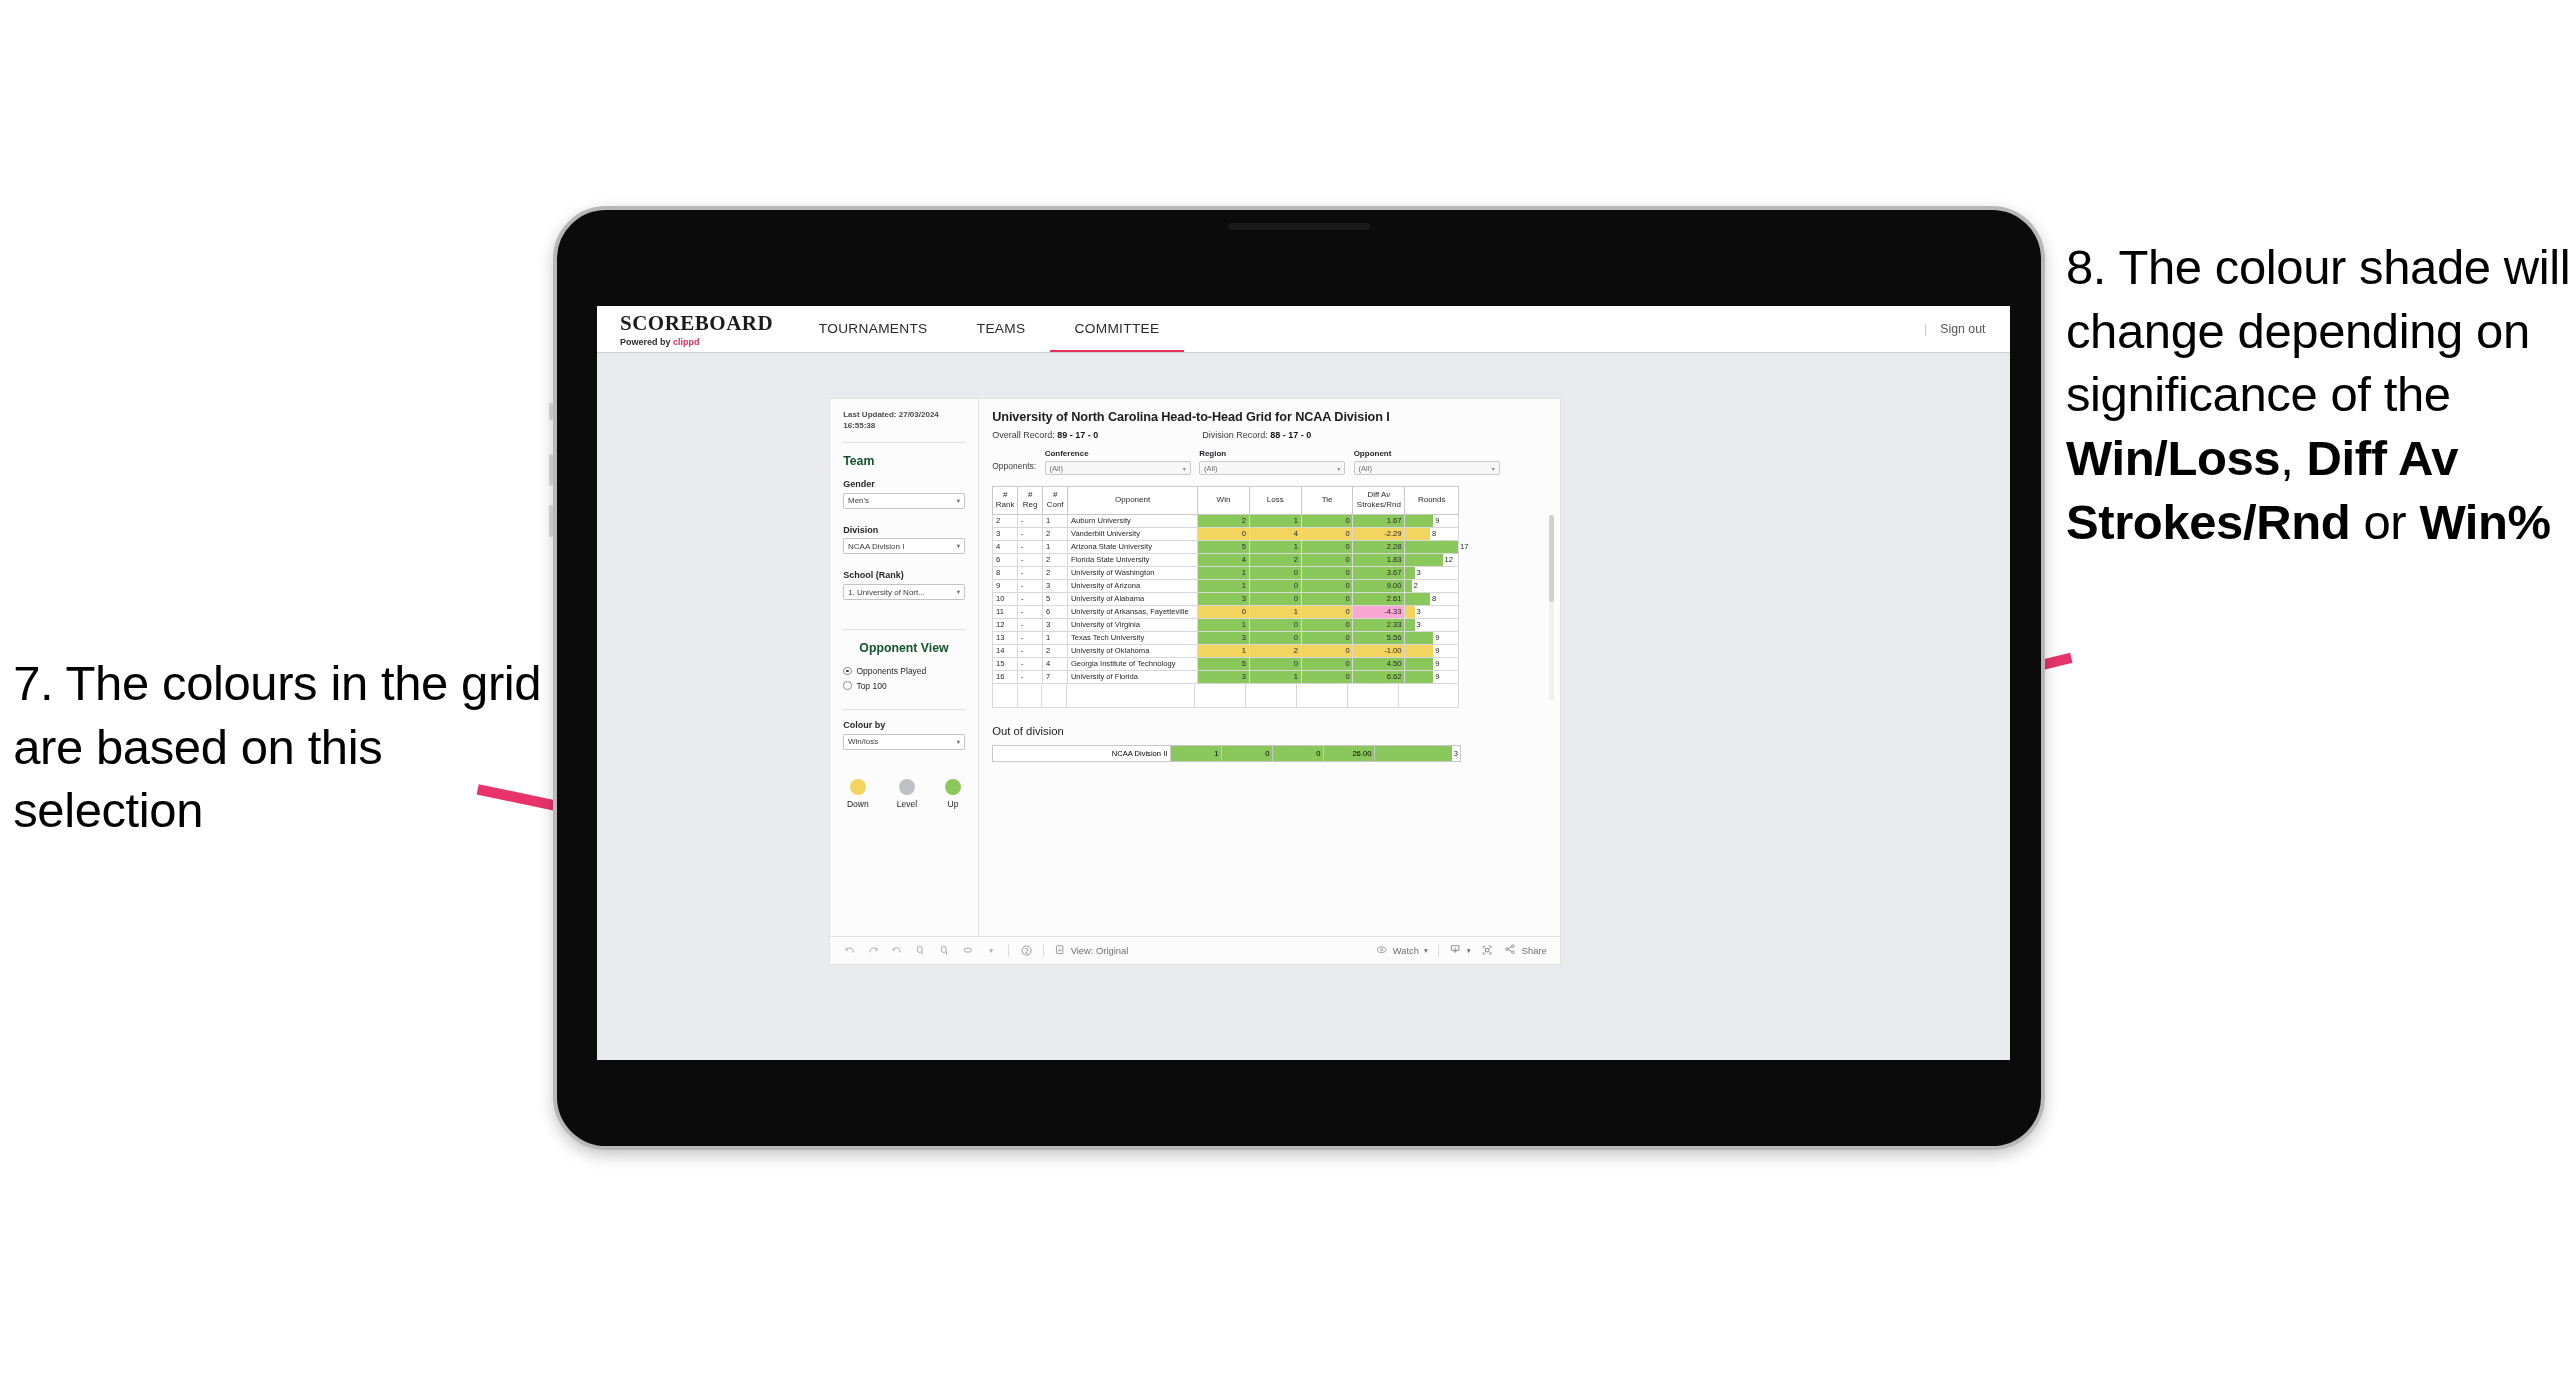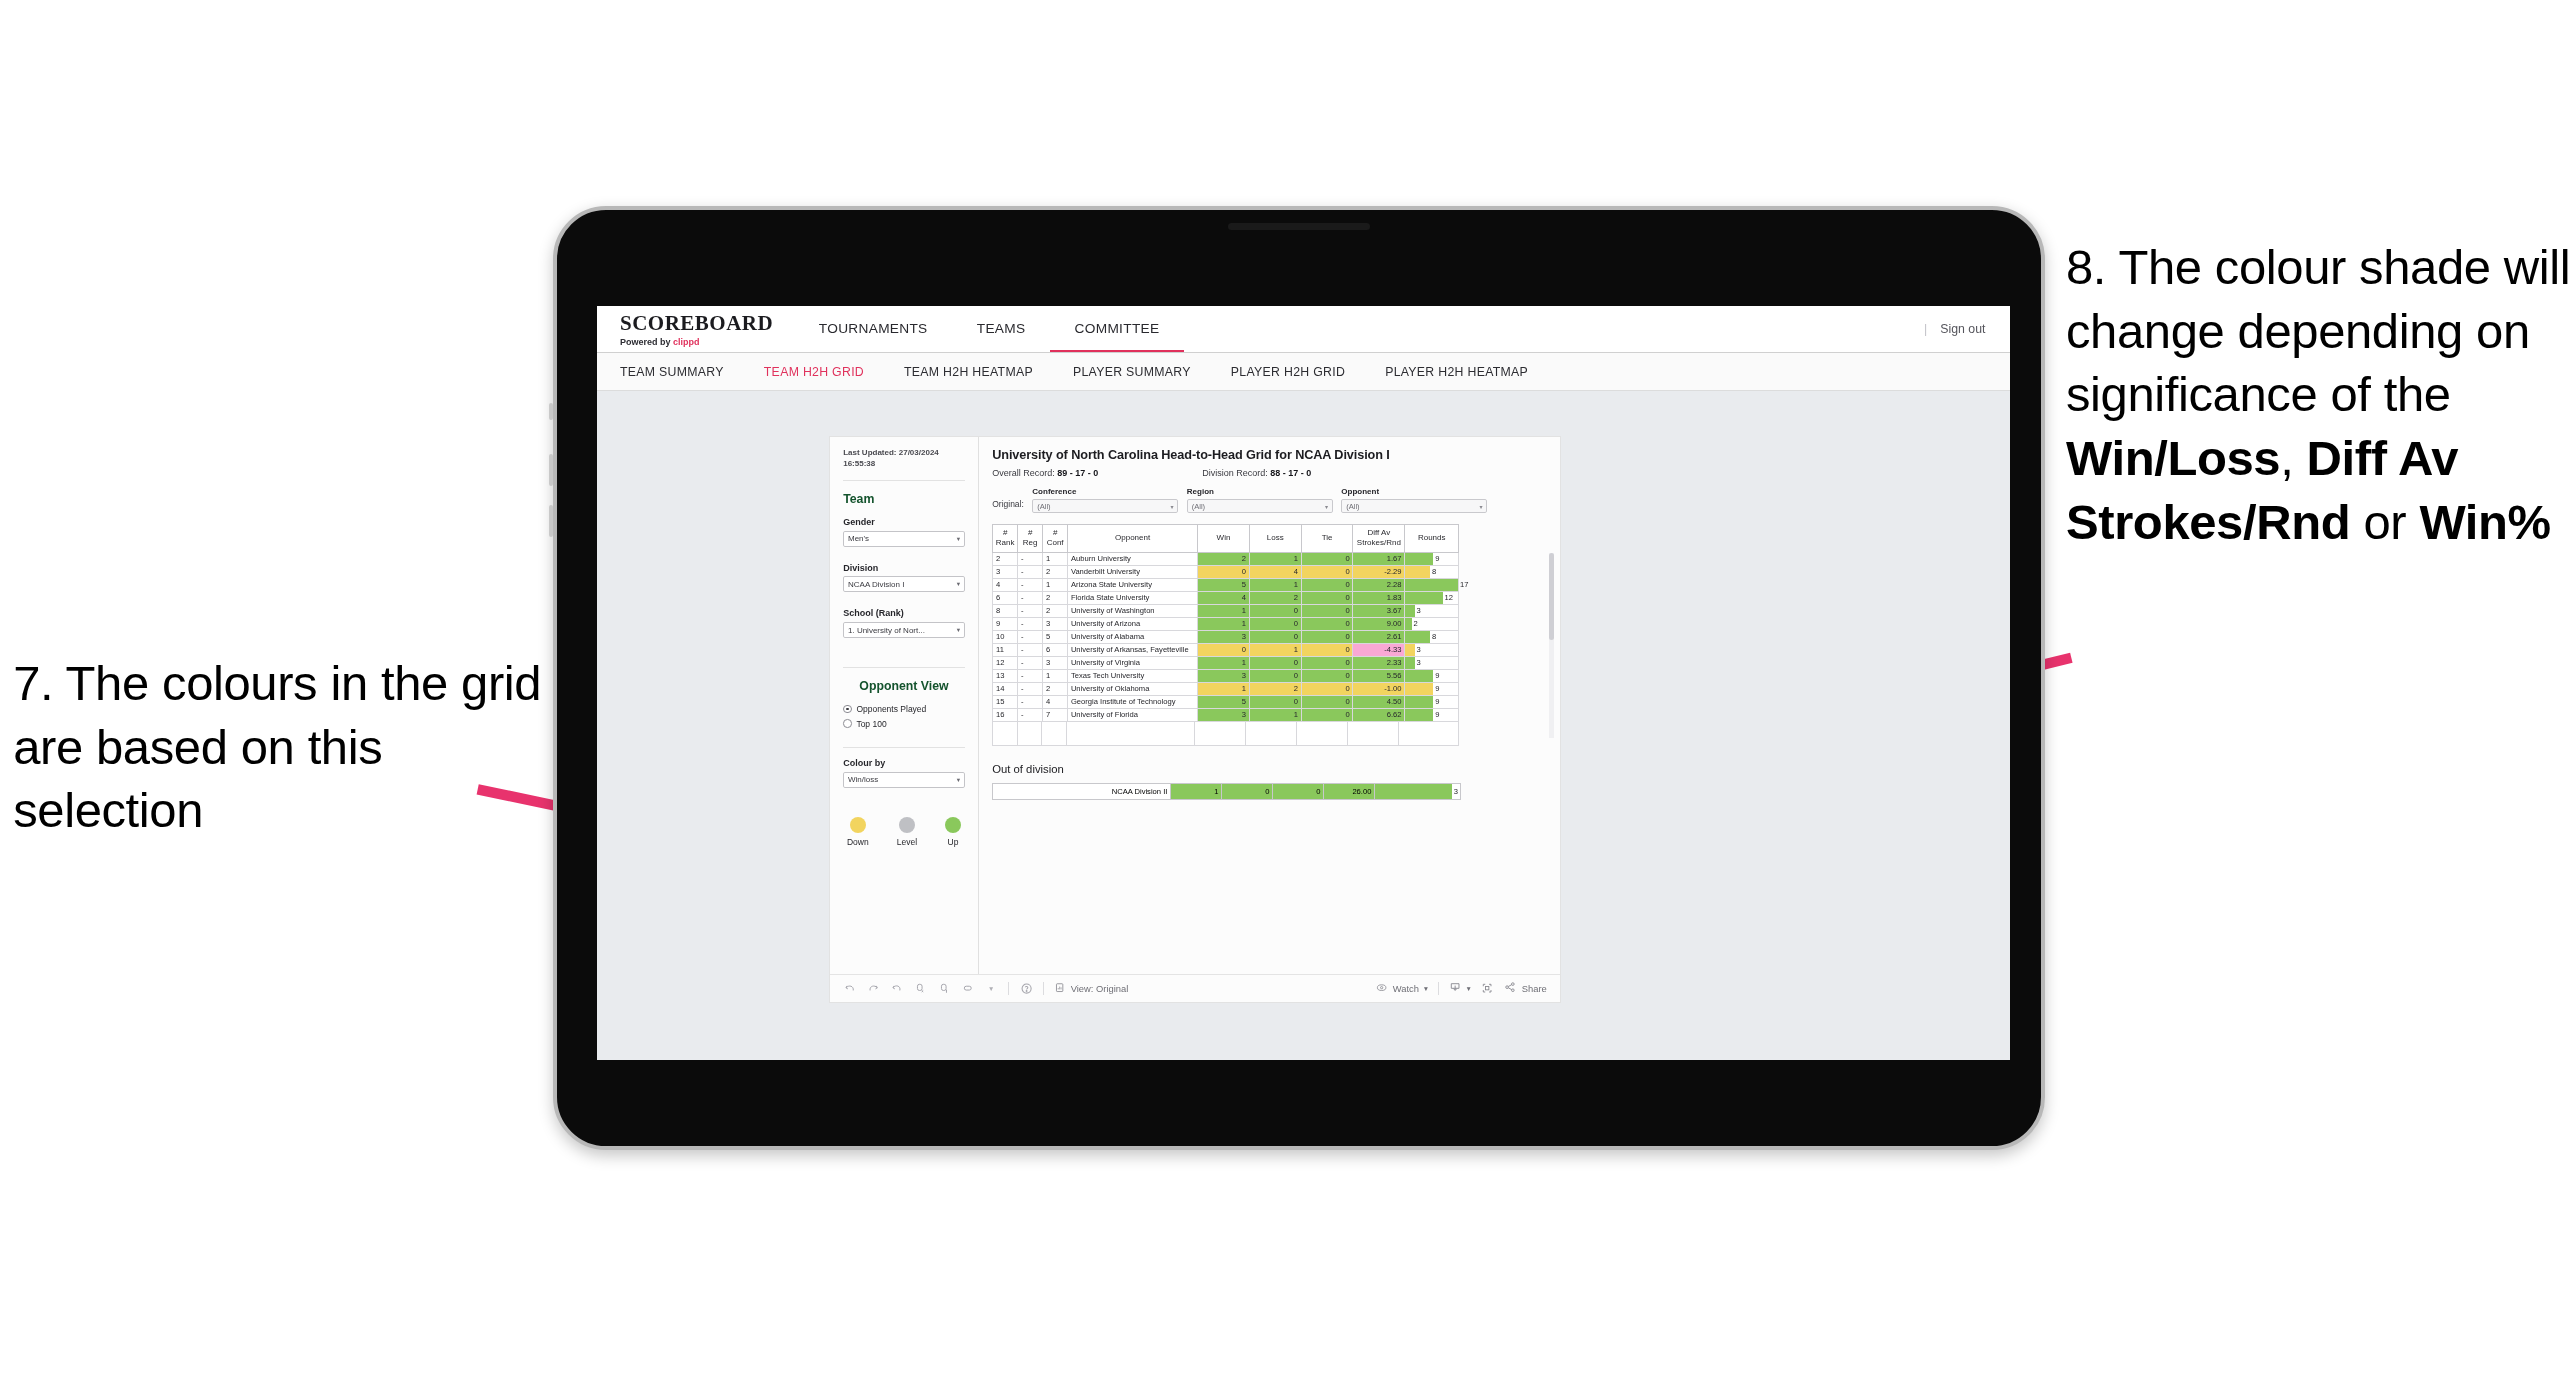--- a/index.html
+++ b/index.html
@@ -242,28 +242,20 @@
           <div class="topnav-item">TOURNAMENTS</div>
           <div class="topnav-item">TEAMS</div>
           <div class="topnav-item active">COMMITTEE</div>
         </div>
         <div class="topnav-right">
           <span class="topnav-sep">|</span>
           <span>Sign out</span>
         </div>
       </div>
 
-      <div class="subnav">
-        <div class="subnav-item">TEAM SUMMARY</div>
-        <div class="subnav-item active">TEAM H2H GRID</div>
-        <div class="subnav-item">TEAM H2H HEATMAP</div>
-        <div class="subnav-item">PLAYER SUMMARY</div>
-        <div class="subnav-item">PLAYER H2H GRID</div>
-        <div class="subnav-item">PLAYER H2H HEATMAP</div>
-      </div>
 
       <div class="workspace">
         <div class="viz">
           <div class="viz-body">
 
             <div class="ctrl">
               <div class="lastupd">Last Updated: 27/03/2024 16:55:38</div>
               <div class="hr"></div>
               <h3>Team</h3>
 
@@ -322,21 +314,21 @@
             </div>
 
             <div class="grid-area">
               <div class="viz-title">University of North Carolina Head-to-Head Grid for NCAA Division I</div>
               <div class="records">
                 <span class="r1"><span>Overall Record: </span><b>89 - 17 - 0</b></span>
                 <span><span>Division Record: </span><b>88 - 17 - 0</b></span>
               </div>
 
               <div class="filters">
-                <span class="flabel">Original:</span>
+                <span class="flabel">Opponents:</span>
                 <div class="filter-col">
                   <span class="cap">Conference</span>
                   <div class="fsel">
                     <span class="val">(All)</span>
                     <span class="caret">▾</span>
                   </div>
                 </div>
                 <div class="filter-col">
                   <span class="cap">Region</span>
                   <div class="fsel">

